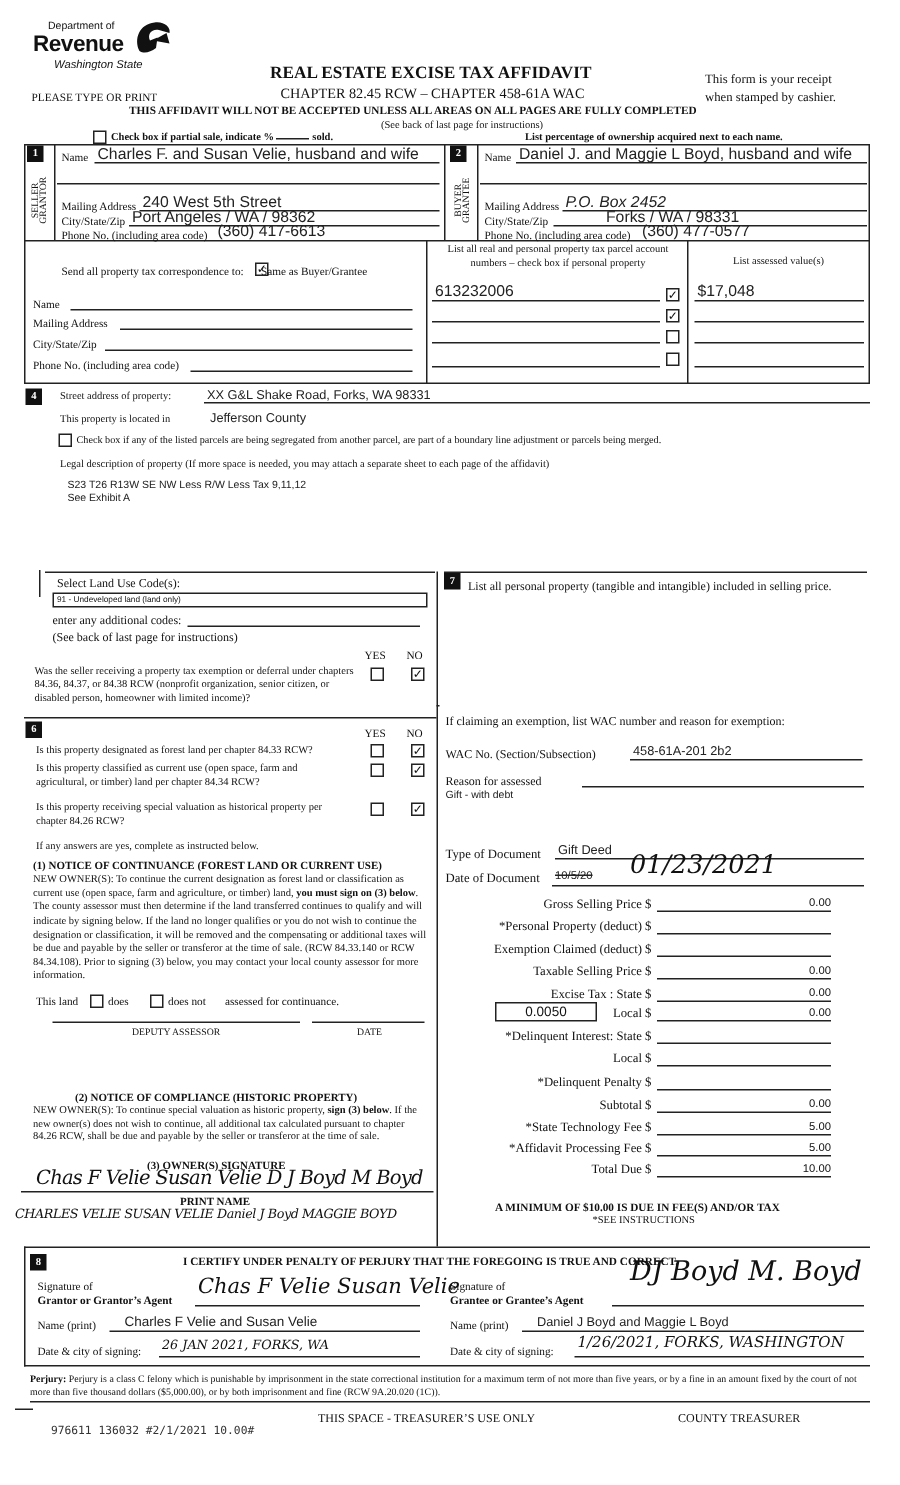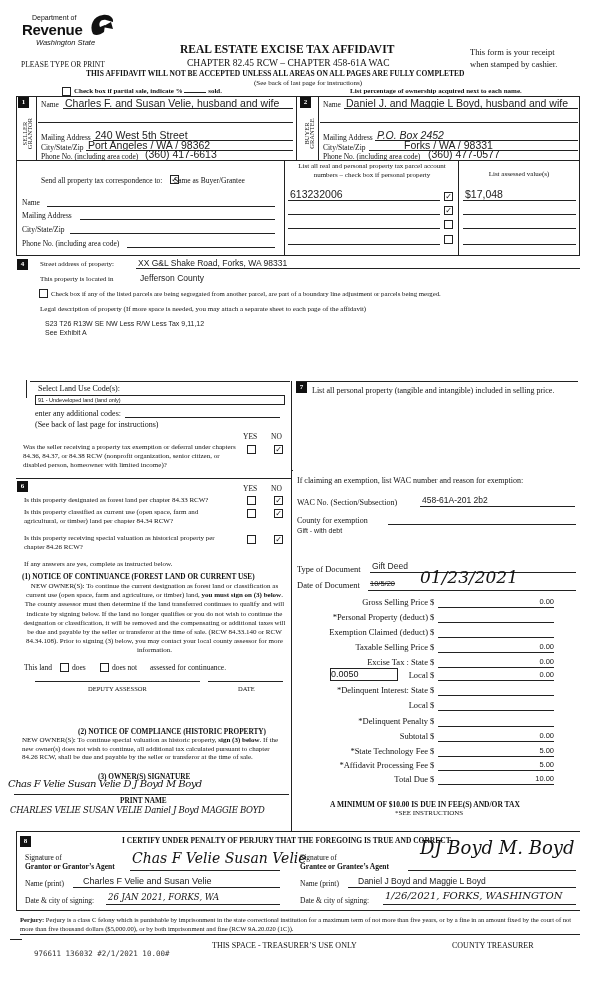--- a/index.html
+++ b/index.html
@@ -171,54 +171,54 @@
 <div class="abs" style="left:24px;top:508px;width:210px;font-size:7px;line-height:9px;">Is this property classified as current use (open space, farm and agricultural, or timber) land per chapter 84.34 RCW?</div>
 <div class="cb" style="left:247px;top:509px;"></div>
 <div class="cb" style="left:274px;top:509px;">✓</div>
 
 <div class="abs" style="left:24px;top:534px;width:210px;font-size:7px;line-height:9px;">Is this property receiving special valuation as historical property per chapter 84.26 RCW?</div>
 <div class="cb" style="left:247px;top:535px;"></div>
 <div class="cb" style="left:274px;top:535px;">✓</div>
 
 <div class="lbl" style="left:24px;top:560px;font-size:7px;">If any answers are yes, complete as instructed below.</div>
 <div class="lbl" style="left:22px;top:572px;font-size:7.3px;font-weight:bold;">(1) NOTICE OF CONTINUANCE (FOREST LAND OR CURRENT USE)</div>
-<div class="abs" style="left:22px;top:582px;width:265px;font-size:7px;line-height:9.2px;text-align:center;">
+<div class="abs" style="left:22px;top:582px;width:265px;font-size:7px;line-height:9.2px;text-align:left;">
   <span>NEW OWNER(S): To continue the current designation as forest land or classification as current use (open space, farm and agriculture, or timber) land,</span>
   <b>you must sign on (3) below</b><span>. The county assessor must then determine if the land transferred continues to qualify and will indicate by signing below. If the land no longer qualifies or you do not wish to continue the designation or classification, it will be removed and the compensating or additional taxes will be due and payable by the seller or transferor at the time of sale. (RCW 84.33.140 or RCW 84.34.108). Prior to signing (3) below, you may contact your local county assessor for more information.</span>
 </div>
 <div class="lbl" style="left:24px;top:663px;font-size:7.5px;">This land</div>
 <div class="cb" style="left:60px;top:663px;"></div>
 <div class="lbl" style="left:72px;top:663px;font-size:7.5px;">does</div>
 <div class="cb" style="left:100px;top:663px;"></div>
 <div class="lbl" style="left:112px;top:663px;font-size:7.5px;">does not</div>
 <div class="lbl" style="left:150px;top:663px;font-size:7.5px;">assessed for continuance.</div>
 <div class="line" style="left:35px;top:681px;width:165px;"></div>
 <div class="line" style="left:208px;top:681px;width:75px;"></div>
 <div class="lbl" style="left:88px;top:685px;font-size:6.5px;">DEPUTY ASSESSOR</div>
 <div class="lbl" style="left:238px;top:685px;font-size:6.5px;">DATE</div>
 
-<div class="lbl" style="left:50px;top:727px;font-size:7.3px;font-weight:bold;margin-left:28px;">(2) NOTICE OF COMPLIANCE (HISTORIC PROPERTY)</div>
+<div class="lbl" style="left:50px;top:727px;font-size:7.3px;font-weight:bold;">(2) NOTICE OF COMPLIANCE (HISTORIC PROPERTY)</div>
 <div class="abs" style="left:22px;top:736px;width:265px;font-size:7px;line-height:8.6px;">
   <span>NEW OWNER(S): To continue special valuation as historic property,</span>
   <b>sign (3) below</b><span>. If the new owner(s) does not wish to continue, all additional tax calculated pursuant to chapter 84.26 RCW, shall be due and payable by the seller or transferor at the time of sale.</span>
 </div>
 <div class="lbl" style="left:98px;top:772px;font-size:7.3px;font-weight:bold;">(3) OWNER(S) SIGNATURE</div>
-<div class="sig" style="left:8px;top:778px;font-size:10px;letter-spacing:-0.5px;">Chas F Velie  Susan Velie   D J Boyd   M Boyd</div>
+<div class="sig" style="left:24px;top:778px;font-size:13px;letter-spacing:-0.5px;">Chas F Velie  Susan Velie   D J Boyd   M Boyd</div>
 <div class="line" style="left:14px;top:794px;width:275px;"></div>
 <div class="lbl" style="left:120px;top:796px;font-size:7.3px;font-weight:bold;">PRINT NAME</div>
 <div class="sig" style="left:10px;top:805px;font-size:8.5px;letter-spacing:-0.3px;">CHARLES VELIE  SUSAN VELIE  Daniel J Boyd  MAGGIE BOYD</div>
 
 <div class="secnum" style="left:296px;top:382px;">7</div>
 <div class="abs" style="left:312px;top:385px;width:265px;font-size:8px;line-height:12px;text-indent:0;">List all  personal property (tangible and intangible) included in selling price.</div>
 <div class="hline" style="left:291px;top:470px;width:2px;"></div>
 <div class="lbl" style="left:297px;top:476px;font-size:8px;">If claiming an exemption, list WAC number and reason for exemption:</div>
 <div class="lbl" style="left:297px;top:498px;font-size:8px;">WAC No. (Section/Subsection)</div>
 <div class="fill" style="left:422px;top:495px;font-size:8.5px;">458-61A-201 2b2</div>
 <div class="line" style="left:420px;top:506px;width:155px;"></div>
-<div class="lbl" style="left:297px;top:516px;font-size:8px;">County for exemption</div>
+<div class="lbl" style="left:297px;top:516px;font-size:8px;">Reason for assessed</div>
 <div class="line" style="left:388px;top:524px;width:188px;"></div>
 <div class="fill" style="left:297px;top:527px;font-size:7px;">Gift - with debt</div>
 
 <div class="lbl" style="left:297px;top:564px;font-size:8.5px;text-align:center;">Type of Document</div>
 <div class="fill" style="left:372px;top:561px;font-size:8.5px;">Gift Deed</div>
 <div class="line" style="left:370px;top:572px;width:206px;"></div>
 <div class="lbl" style="left:297px;top:580px;font-size:8.5px;">Date of Document</div>
 <div class="fill" style="left:370px;top:579px;font-size:7.5px;text-decoration:line-through;">10/5/20</div>
 <div class="sig" style="left:420px;top:567px;font-size:17px;">01/23/2021</div>
 <div class="line" style="left:368px;top:590px;width:208px;"></div>
@@ -246,21 +246,21 @@
     <span class="d">$</span>
     <span class="u"></span>
     <span class="v">0.00</span>
   </div>
 <div class="row" style="top:657px;">
     <span class="k">Excise Tax : State</span>
     <span class="d">$</span>
     <span class="u"></span>
     <span class="v">0.00</span>
   </div>
-<div class="abs sans" style="left:330px;top:668px;width:68px;height:13px;border:1px solid #222;font-size:9px;text-align:left;line-height:11px;">0.0050</div>
+<div class="abs sans" style="left:330px;top:668px;width:68px;height:13px;border:1px solid #222;font-size:9px;text-align:center;line-height:11px;">0.0050</div>
 <div class="row" style="top:670px;">
     <span class="k">Local</span>
     <span class="d">$</span>
     <span class="u"></span>
     <span class="v">0.00</span>
   </div>
 <div class="row" style="top:685px;">
     <span class="k">*Delinquent Interest: State</span>
     <span class="d">$</span>
     <span class="u"></span>

